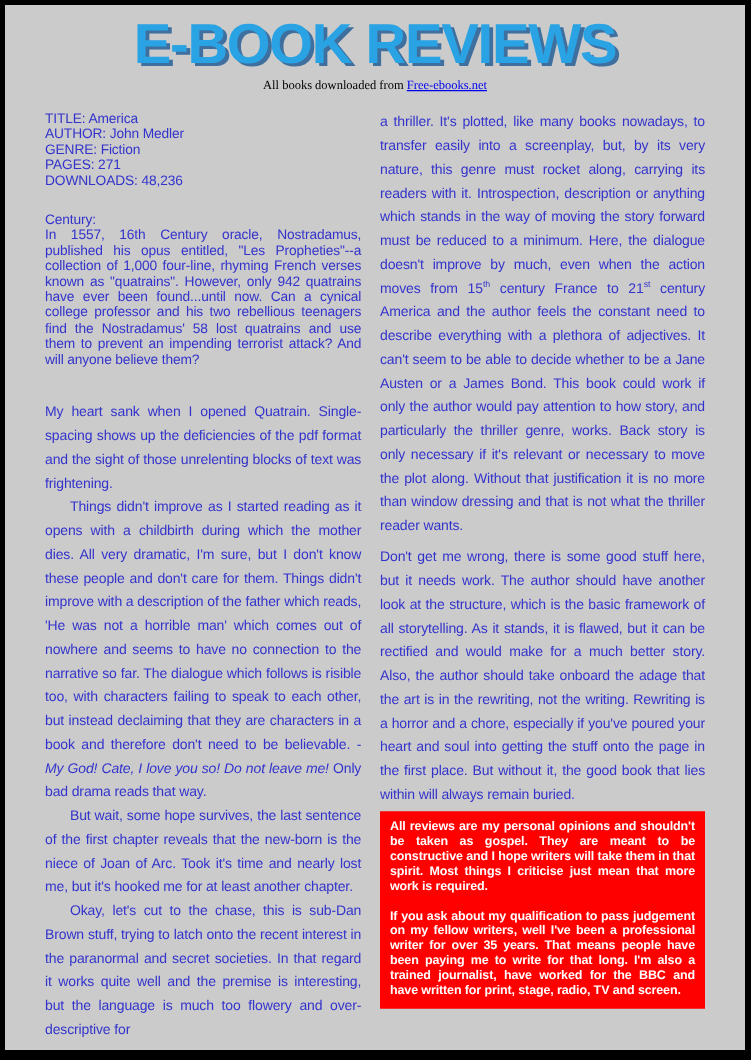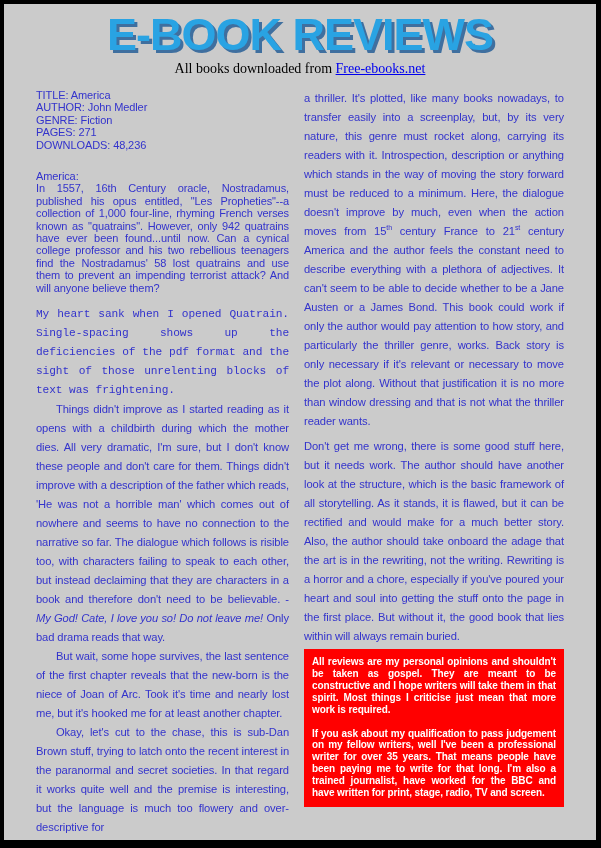--- a/index.html
+++ b/index.html
@@ -18,21 +18,21 @@
     font-size:45px; line-height:46px;
     font-weight:800;
     letter-spacing:-1px;
     color:#29A3E3;
     text-shadow:3px 3px 0 #3F6F9F;
     font-family:"Liberation Sans", sans-serif;
   }
   .subtitle {
     margin-top:3px;
     font-family:"Liberation Serif", serif;
-    font-size:14px; line-height:16px;
+    font-size:10px; line-height:16px;
     color:#000000;
   }
   .subtitle a.link {
     color:#0000EE;
     text-decoration:underline;
     cursor:pointer;
   }
   .columns {
     display:flex;
     margin:12px 32px 0 32px;
@@ -51,21 +51,21 @@
   .syn-body { text-align:justify; }
 
   p.review {
     margin:0;
     color:#3333CC;
     font-size:11.2px;
     line-height:19px;
     letter-spacing:-0.1px;
     text-align:justify;
   }
-  p.review.first { margin-top:11px;font-family:Liberation Mono, monospace; }
+  p.review.first { margin-top:27px; }
   p.review.indent { text-indent:20px; }
   p.review sup { font-size:7px; line-height:0; }
   p.review .ital { font-style:italic; }
   p.review.p5 { margin-top:6px; }
 
   .notice {
     margin-top:3px;
     background:#FF0000;
     color:#FFFFFF;
     font-weight:bold;
@@ -93,21 +93,21 @@
     <div class="col-left">
       <div class="meta">
         <div class="meta-line">TITLE: America</div>
         <div class="meta-line">AUTHOR: John Medler</div>
         <div class="meta-line">GENRE: Fiction</div>
         <div class="meta-line">PAGES: 271</div>
         <div class="meta-line">DOWNLOADS: 48,236</div>
       </div>
 
       <div class="synopsis">
-        <div class="syn">America:</div>
+        <div class="syn">Century:</div>
         <div class="syn syn-body">In 1557, 16th Century oracle, Nostradamus, published his opus entitled, "Les Propheties"--a collection of 1,000 four-line, rhyming French verses known as "quatrains". However, only 942 quatrains have ever been found...until now. Can a cynical college professor and his two rebellious teenagers find the Nostradamus' 58 lost quatrains and use them to prevent an impending terrorist attack? And will anyone believe them?</div>
       </div>
 
       <p class="review first">My heart sank when I opened Quatrain.  Single-spacing shows up the deficiencies of the pdf format and the sight of those unrelenting blocks of text was frightening.</p>
 
       <p class="review indent"><span>Things didn't improve as I started reading as it opens with a childbirth during which the mother dies. All very dramatic, I'm sure, but I don't know these people and don't care for them.  Things didn't improve with a description of the father which reads, 'He was not a horrible man' which comes out of nowhere and seems to have no connection to the narrative so far. The dialogue which follows is risible too, with characters failing to speak to each other, but instead declaiming that they are characters in a book and therefore don't need to be believable. - </span><span class="ital">My God! Cate, I love you so! Do not leave me!</span><span>  Only bad drama reads that way.</span></p>
 
       <p class="review indent">But wait, some hope survives, the last sentence of the first chapter reveals that the new-born is the niece of Joan of Arc.  Took it's time and nearly lost me, but it's hooked me for at least another chapter.</p>
 
       <p class="review indent">Okay, let's cut to the chase, this is sub-Dan Brown stuff, trying to latch onto the recent interest in the paranormal and secret societies.  In that regard it works quite well and the premise is interesting, but the language is much too flowery and over-descriptive for</p>

